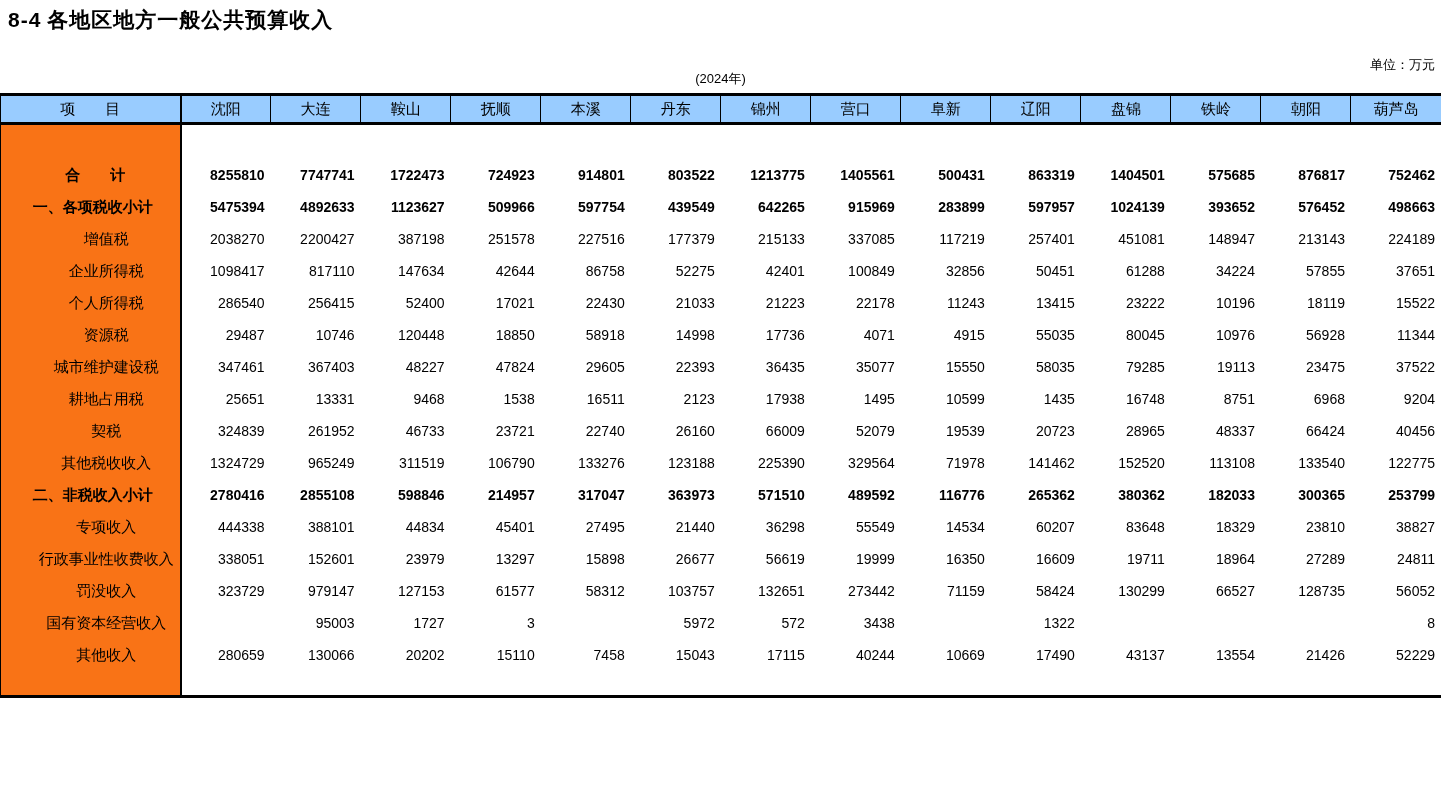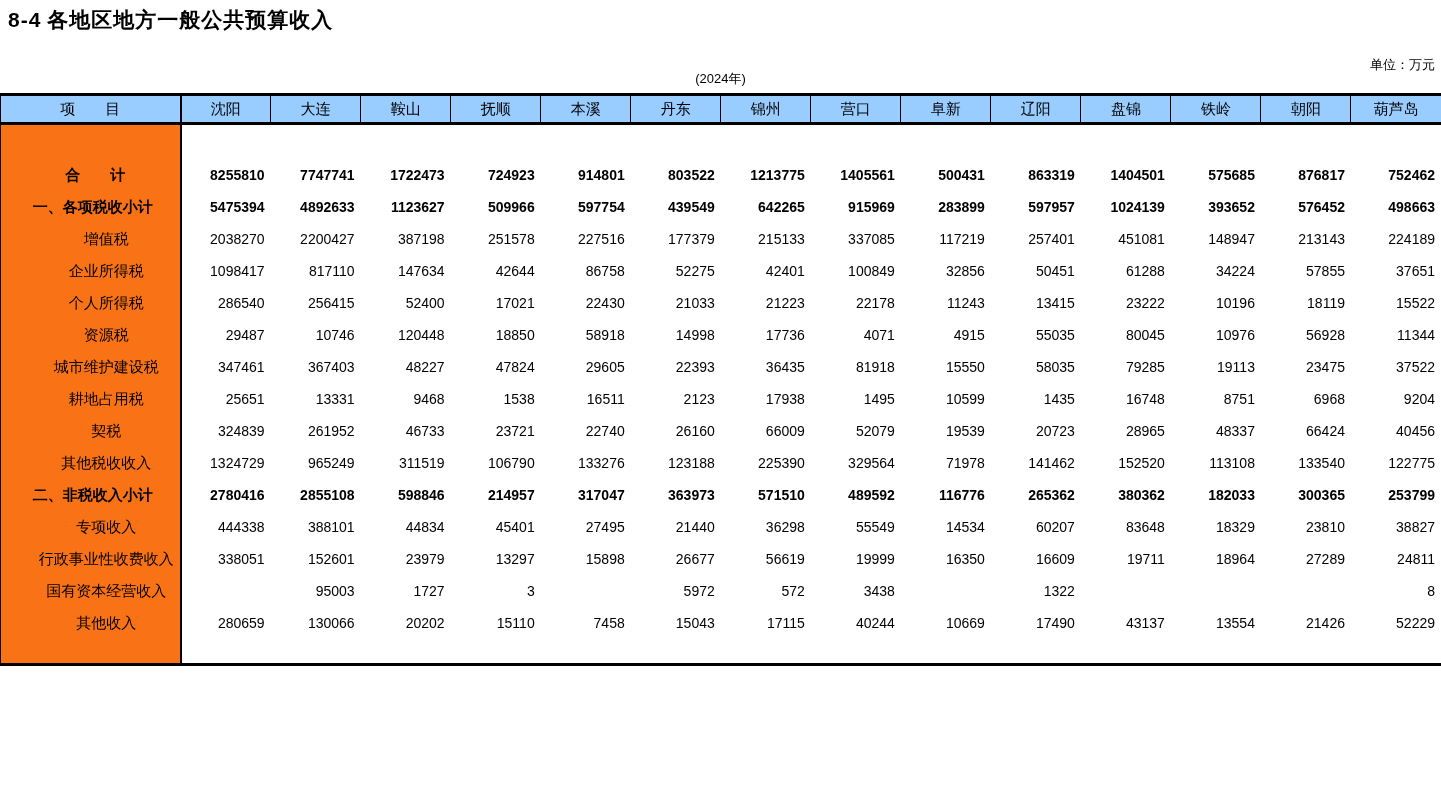--- a/index.html
+++ b/index.html
@@ -237,21 +237,21 @@
         </tr>
         <tr>
           <td class="label-cell lv-item">城市维护建设税</td>
           <td>347461</td>
           <td>367403</td>
           <td>48227</td>
           <td>47824</td>
           <td>29605</td>
           <td>22393</td>
           <td>36435</td>
-          <td>81918</td>
+          <td>35077</td>
           <td>15550</td>
           <td>58035</td>
           <td>79285</td>
           <td>19113</td>
           <td>23475</td>
           <td>37522</td>
         </tr>
         <tr>
           <td class="label-cell lv-item">耕地占用税</td>
           <td>25651</td>
@@ -348,20 +348,37 @@
           <td>56619</td>
           <td>19999</td>
           <td>16350</td>
           <td>16609</td>
           <td>19711</td>
           <td>18964</td>
           <td>27289</td>
           <td>24811</td>
         </tr>
         <tr>
+          <td class="label-cell lv-item">罚没收入</td>
+          <td>323729</td>
+          <td>979147</td>
+          <td>127153</td>
+          <td>61577</td>
+          <td>58312</td>
+          <td>103757</td>
+          <td>132651</td>
+          <td>273442</td>
+          <td>71159</td>
+          <td>58424</td>
+          <td>130299</td>
+          <td>66527</td>
+          <td>128735</td>
+          <td>56052</td>
+        </tr>
+        <tr>
           <td class="label-cell lv-item">国有资本经营收入</td>
           <td></td>
           <td>95003</td>
           <td>1727</td>
           <td>3</td>
           <td></td>
           <td>5972</td>
           <td>572</td>
           <td>3438</td>
           <td></td>

